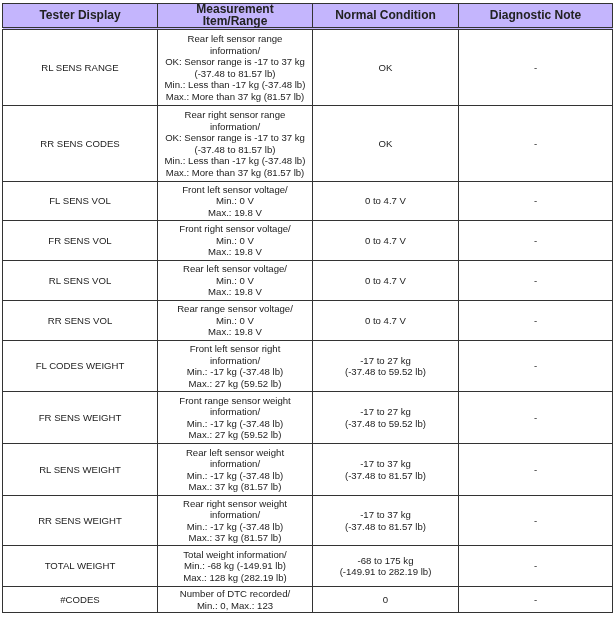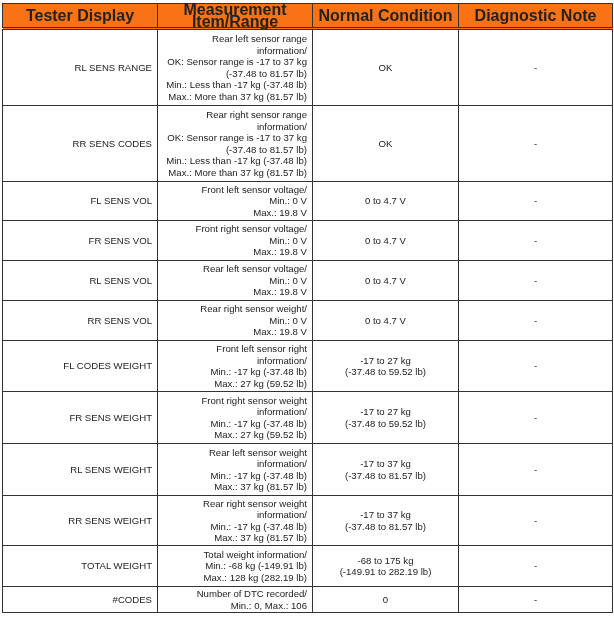--- a/index.html
+++ b/index.html
@@ -7,25 +7,25 @@
          font-family: "Liberation Sans", sans-serif; color: #222; }
   table.data-table {
     position: absolute; left: 2px; top: 3px;
     width: 610px; border-collapse: collapse; table-layout: fixed;
     font-size: 9.6px; line-height: 11.5px;
   }
   table.data-table th, table.data-table td {
     border: 1px solid #333; padding: 0 5px; vertical-align: middle;
   }
   table.data-table th {
-    background: #f97316; font-weight: bold; text-align: center;
-    height: 17px; border-bottom: 3px double #333; font-size: 16px; margin-left: 16px;
+    background: #c4b5fd; font-weight: bold; text-align: center;
+    height: 17px; border-bottom: 3px double #333; font-size: 12px; margin-left: 16px;
   }
-  td.c-display { text-align: right; }
-  td.c-measure { text-align: right; padding-top: 1px; padding-bottom: 1px; }
+  td.c-display { text-align: center; }
+  td.c-measure { text-align: center; padding-top: 1px; padding-bottom: 1px; }
   td.c-normal { text-align: center; }
   td.c-note { text-align: center; }
   .line { display: block; white-space: nowrap; }
 </style>
 </head>
 <body>
 
 <table class="data-table">
   <colgroup>
     <col style="width:155px">
@@ -104,21 +104,21 @@
           <span class="line">Max.: 19.8 V</span>
         </td>
         <td class="c-normal">
           <span class="line">0 to 4.7 V</span>
         </td>
         <td class="c-note">-</td>
       </tr>
       <tr style="height: 40px;">
         <td class="c-display">RR SENS VOL</td>
         <td class="c-measure">
-          <span class="line">Rear right sensor weight/</span>
+          <span class="line">Rear range sensor voltage/</span>
           <span class="line">Min.: 0 V</span>
           <span class="line">Max.: 19.8 V</span>
         </td>
         <td class="c-normal">
           <span class="line">0 to 4.7 V</span>
         </td>
         <td class="c-note">-</td>
       </tr>
       <tr style="height: 51px;">
         <td class="c-display">FL CODES WEIGHT</td>
@@ -130,21 +130,21 @@
         </td>
         <td class="c-normal">
           <span class="line">-17 to 27 kg</span>
           <span class="line">(-37.48 to 59.52 lb)</span>
         </td>
         <td class="c-note">-</td>
       </tr>
       <tr style="height: 52px;">
         <td class="c-display">FR SENS WEIGHT</td>
         <td class="c-measure">
-          <span class="line">Front right sensor weight</span>
+          <span class="line">Front range sensor weight</span>
           <span class="line">information/</span>
           <span class="line">Min.: -17 kg (-37.48 lb)</span>
           <span class="line">Max.: 27 kg (59.52 lb)</span>
         </td>
         <td class="c-normal">
           <span class="line">-17 to 27 kg</span>
           <span class="line">(-37.48 to 59.52 lb)</span>
         </td>
         <td class="c-note">-</td>
       </tr>
@@ -186,21 +186,21 @@
         <td class="c-normal">
           <span class="line">-68 to 175 kg</span>
           <span class="line">(-149.91 to 282.19 lb)</span>
         </td>
         <td class="c-note">-</td>
       </tr>
       <tr style="height: 26px;">
         <td class="c-display">#CODES</td>
         <td class="c-measure">
           <span class="line">Number of DTC recorded/</span>
-          <span class="line">Min.: 0, Max.: 106</span>
+          <span class="line">Min.: 0, Max.: 123</span>
         </td>
         <td class="c-normal">
           <span class="line">0</span>
         </td>
         <td class="c-note">-</td>
       </tr>
     </tbody>
 </table>
 
 </body></html>

